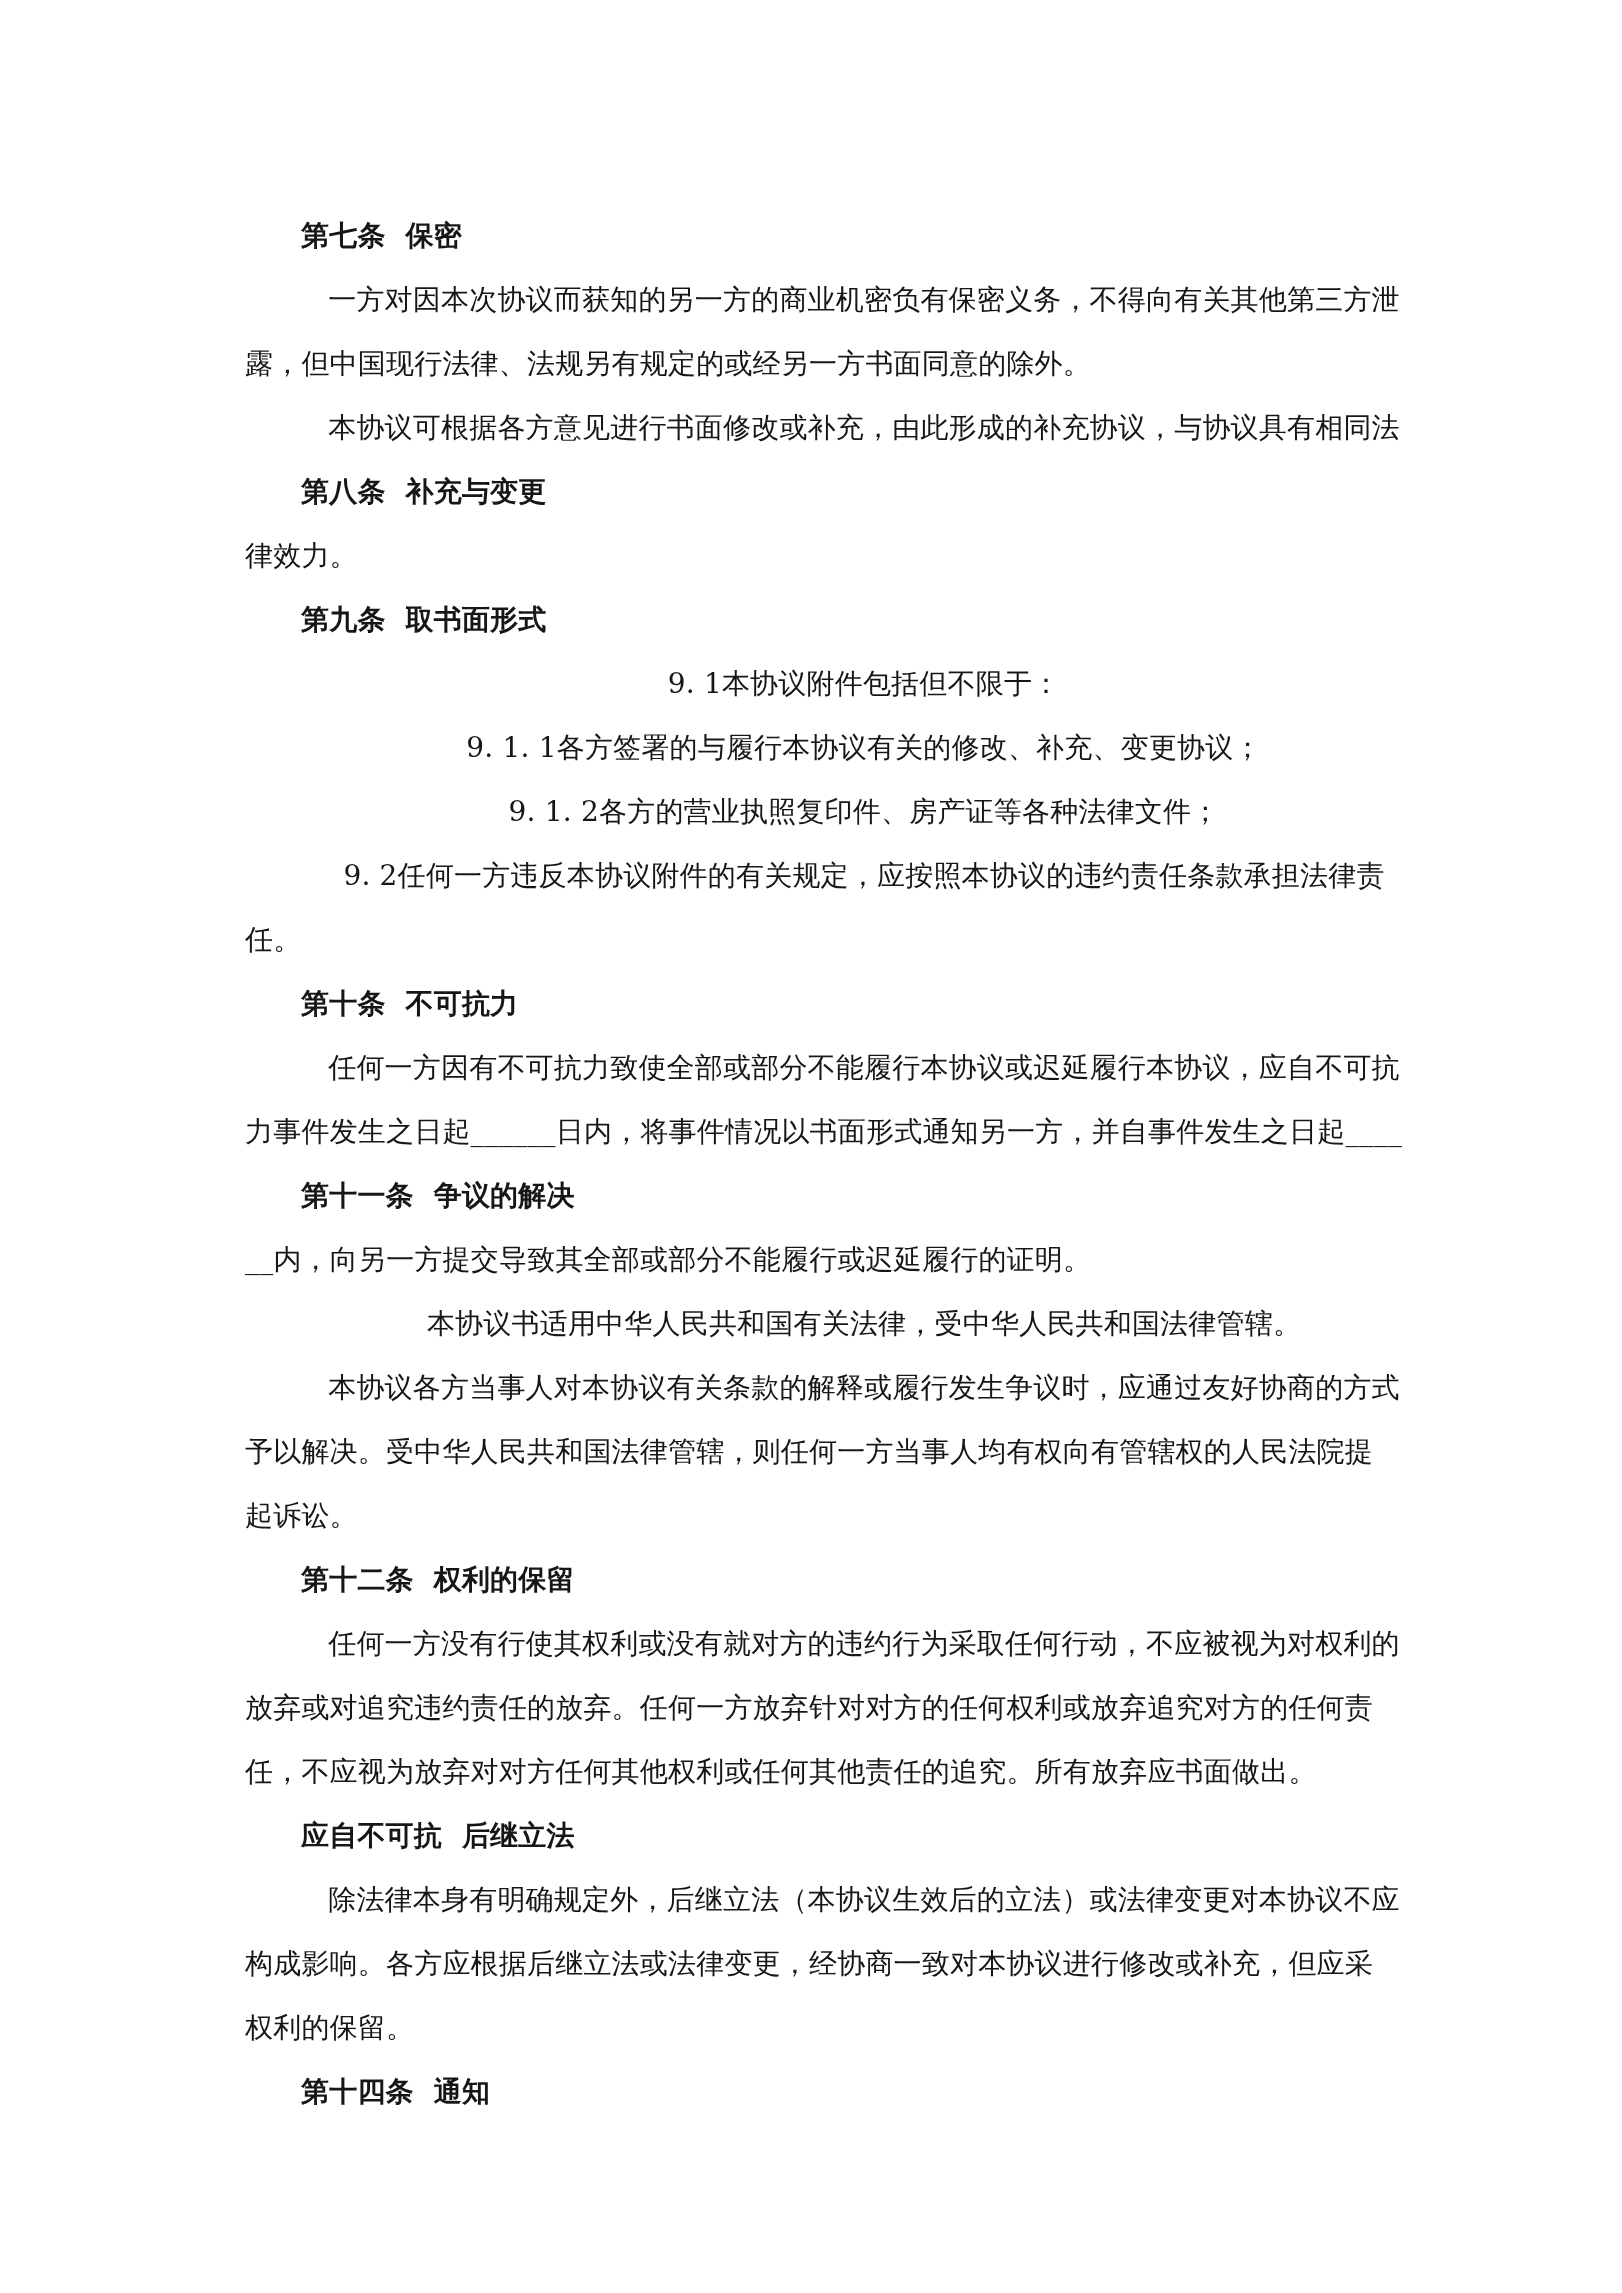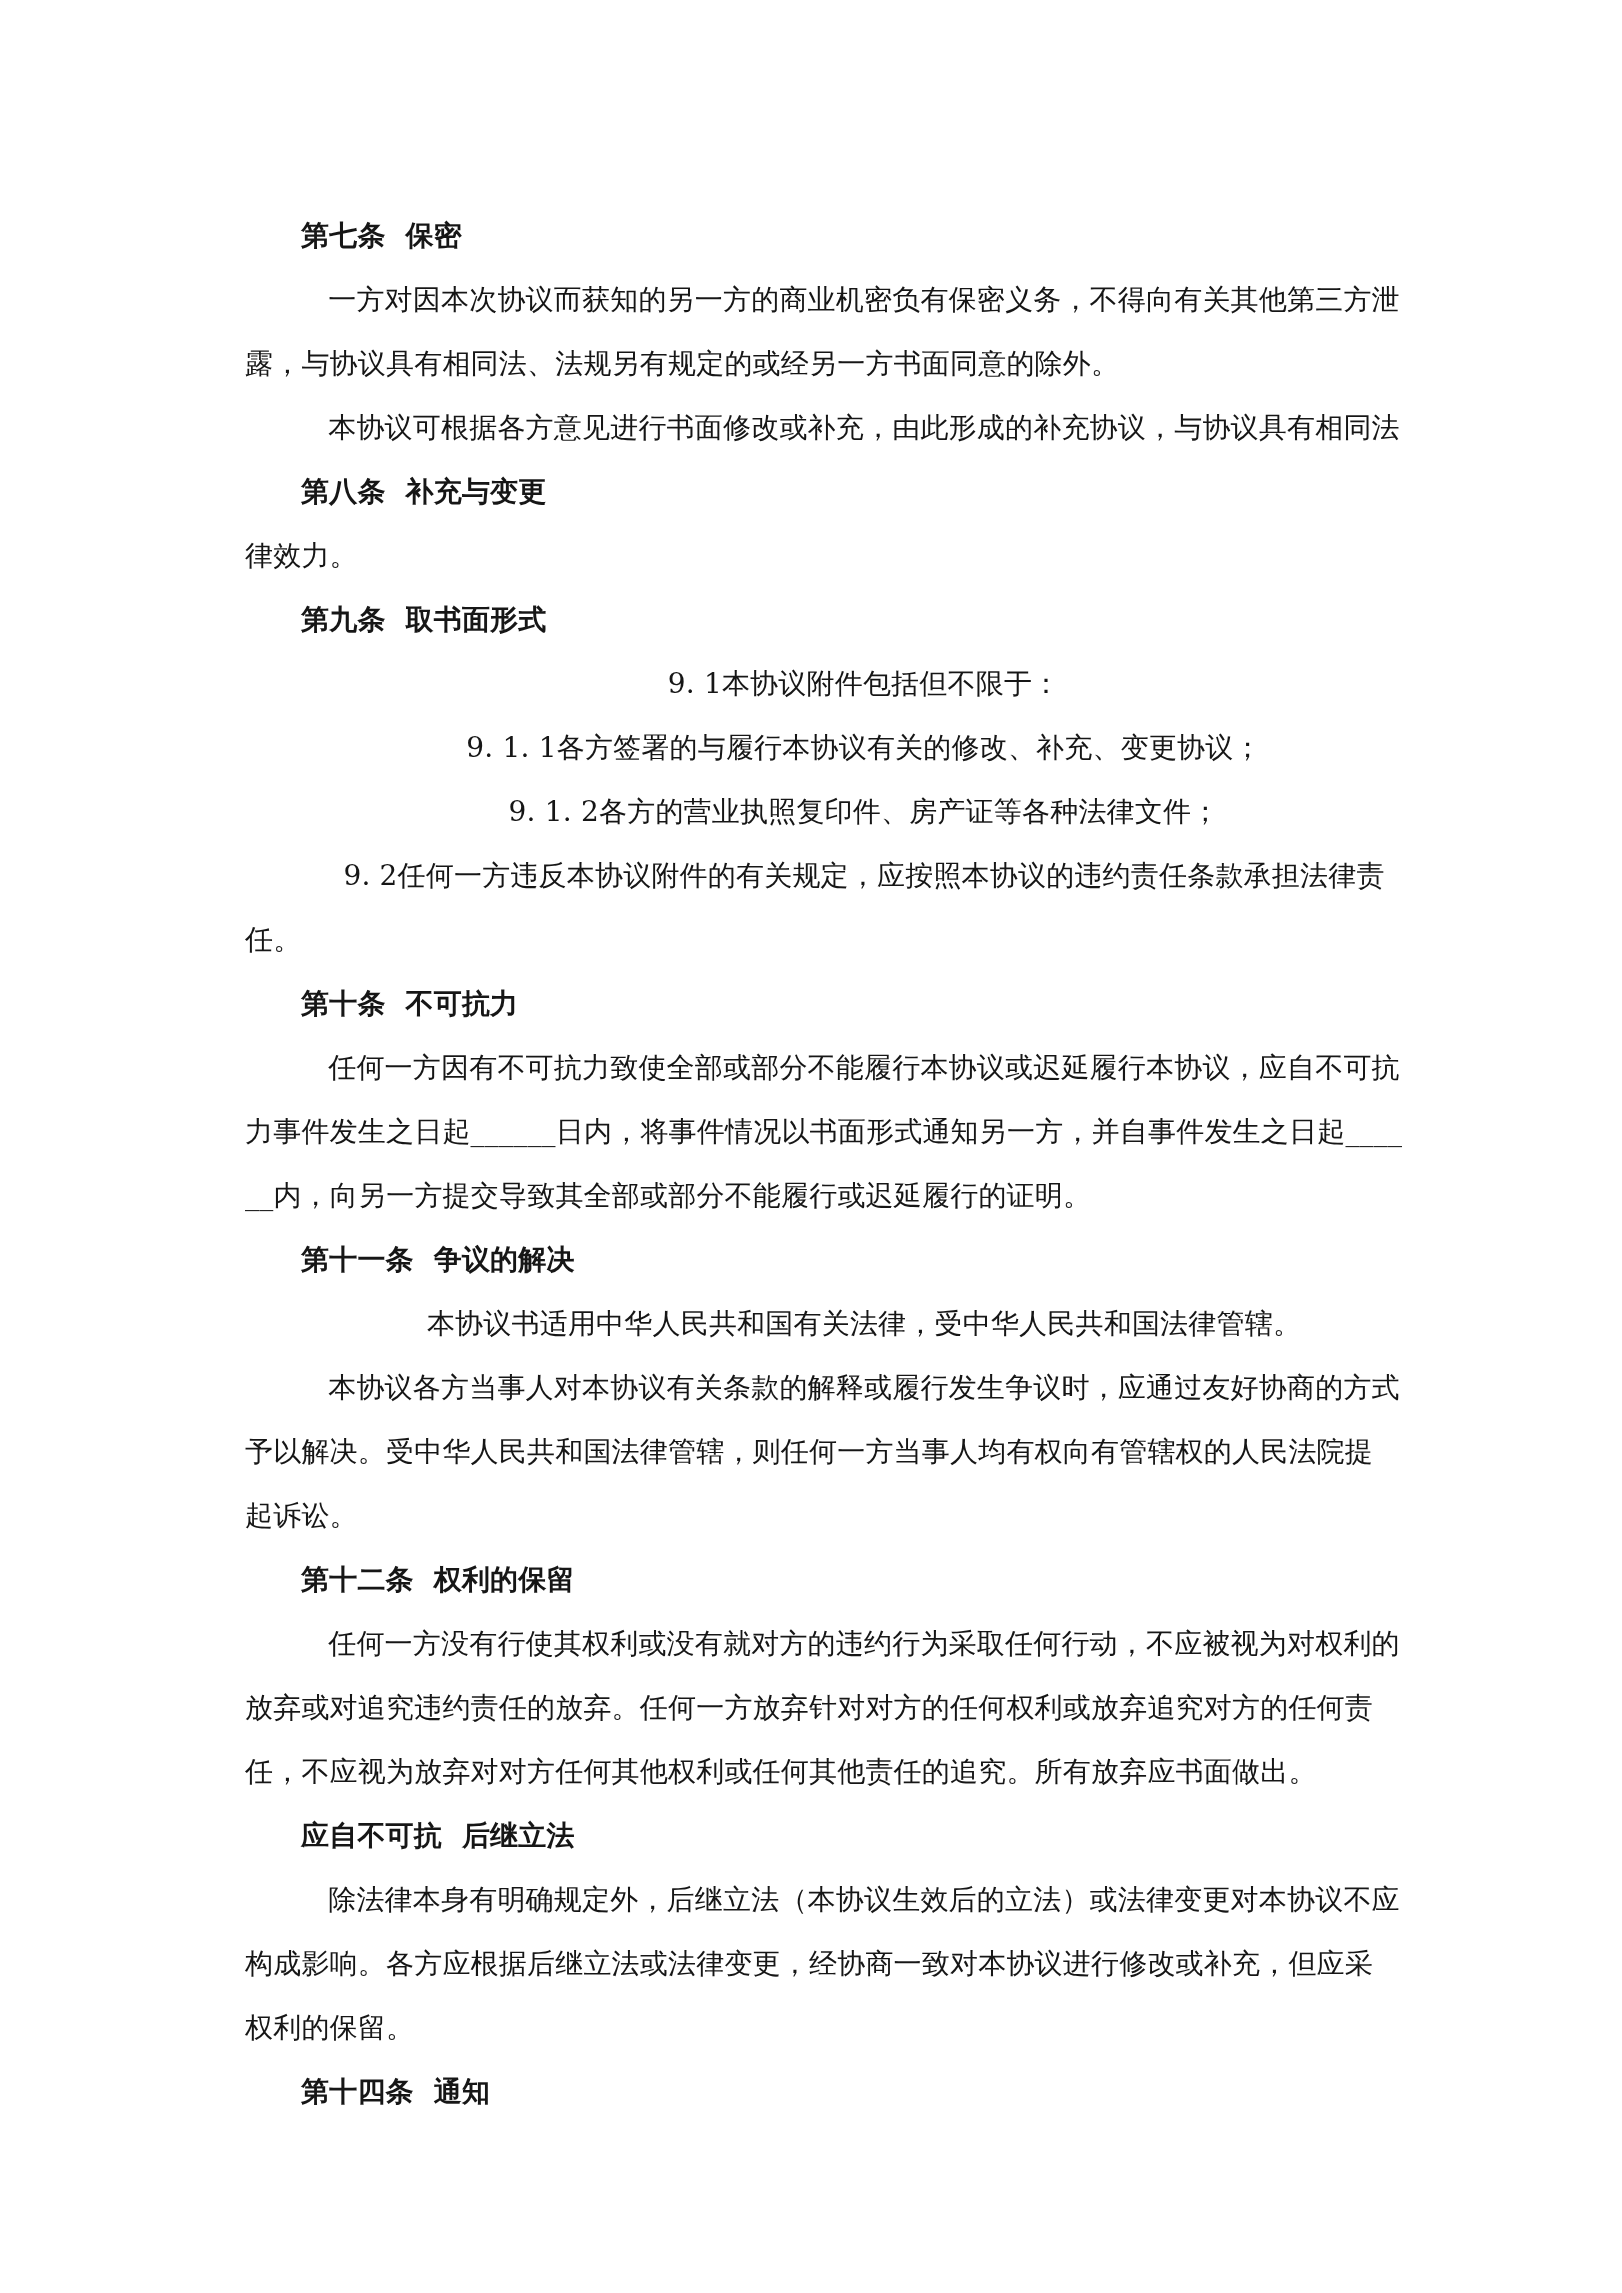--- a/index.html
+++ b/index.html
@@ -41,35 +41,35 @@
     padding-left: 0;
   }
 </style>
 </head>
 <body>
 
 <div class="page">
   <div class="doc">
       <div class="line heading">第七条  保密</div>
       <div class="line first">一方对因本次协议而获知的另一方的商业机密负有保密义务，不得向有关其他第三方泄</div>
-      <div class="line cont">露，与协议具有相同法、法规另有规定的或经另一方书面同意的除外。</div>
+      <div class="line cont">露，但中国现行法律、法规另有规定的或经另一方书面同意的除外。</div>
       <div class="line first">本协议可根据各方意见进行书面修改或补充，由此形成的补充协议，与协议具有相同法</div>
       <div class="line heading">第八条  补充与变更</div>
       <div class="line cont">律效力。</div>
       <div class="line heading">第九条  取书面形式</div>
       <div class="line first">9. 1本协议附件包括但不限于：</div>
       <div class="line first">9. 1. 1各方签署的与履行本协议有关的修改、补充、变更协议；</div>
       <div class="line first">9. 1. 2各方的营业执照复印件、房产证等各种法律文件；</div>
       <div class="line first">9. 2任何一方违反本协议附件的有关规定，应按照本协议的违约责任条款承担法律责</div>
       <div class="line cont">任。</div>
       <div class="line heading">第十条  不可抗力</div>
       <div class="line first">任何一方因有不可抗力致使全部或部分不能履行本协议或迟延履行本协议，应自不可抗</div>
       <div class="line cont">力事件发生之日起______日内，将事件情况以书面形式通知另一方，并自事件发生之日起____</div>
+      <div class="line heading">第十一条  争议的解决</div>
       <div class="line cont">__内，向另一方提交导致其全部或部分不能履行或迟延履行的证明。</div>
-      <div class="line heading">第十一条  争议的解决</div>
       <div class="line first">本协议书适用中华人民共和国有关法律，受中华人民共和国法律管辖。</div>
       <div class="line first">本协议各方当事人对本协议有关条款的解释或履行发生争议时，应通过友好协商的方式</div>
       <div class="line cont">予以解决。受中华人民共和国法律管辖，则任何一方当事人均有权向有管辖权的人民法院提</div>
       <div class="line cont">起诉讼。</div>
       <div class="line heading">第十二条  权利的保留</div>
       <div class="line first">任何一方没有行使其权利或没有就对方的违约行为采取任何行动，不应被视为对权利的</div>
       <div class="line cont">放弃或对追究违约责任的放弃。任何一方放弃针对对方的任何权利或放弃追究对方的任何责</div>
       <div class="line cont">任，不应视为放弃对对方任何其他权利或任何其他责任的追究。所有放弃应书面做出。</div>
       <div class="line heading">应自不可抗  后继立法</div>
       <div class="line first">除法律本身有明确规定外，后继立法（本协议生效后的立法）或法律变更对本协议不应</div>

